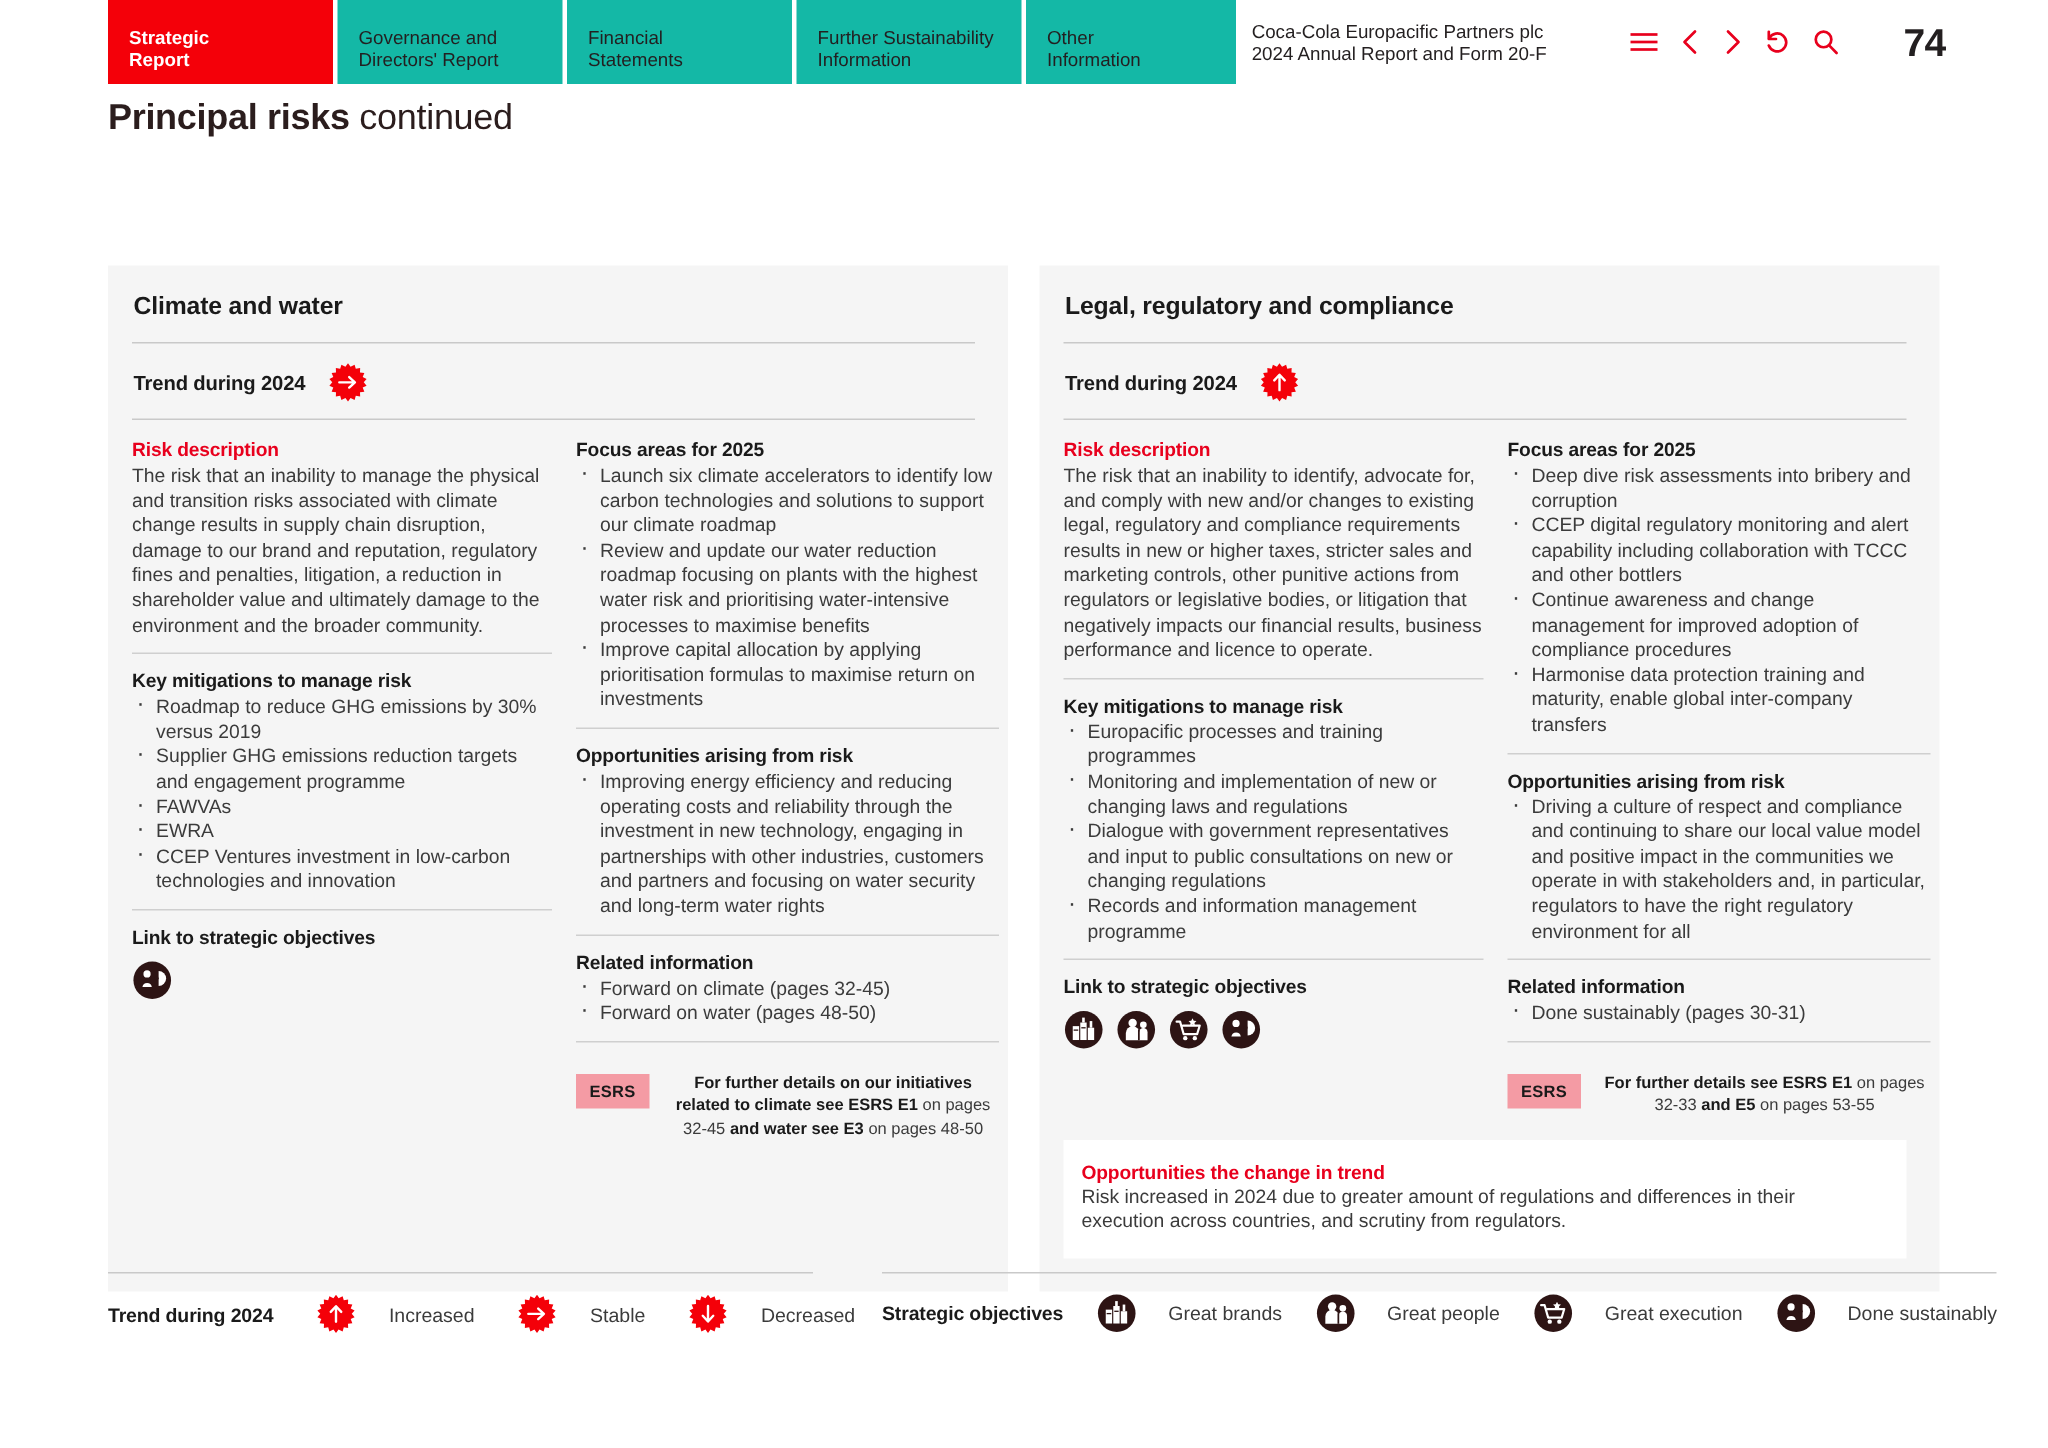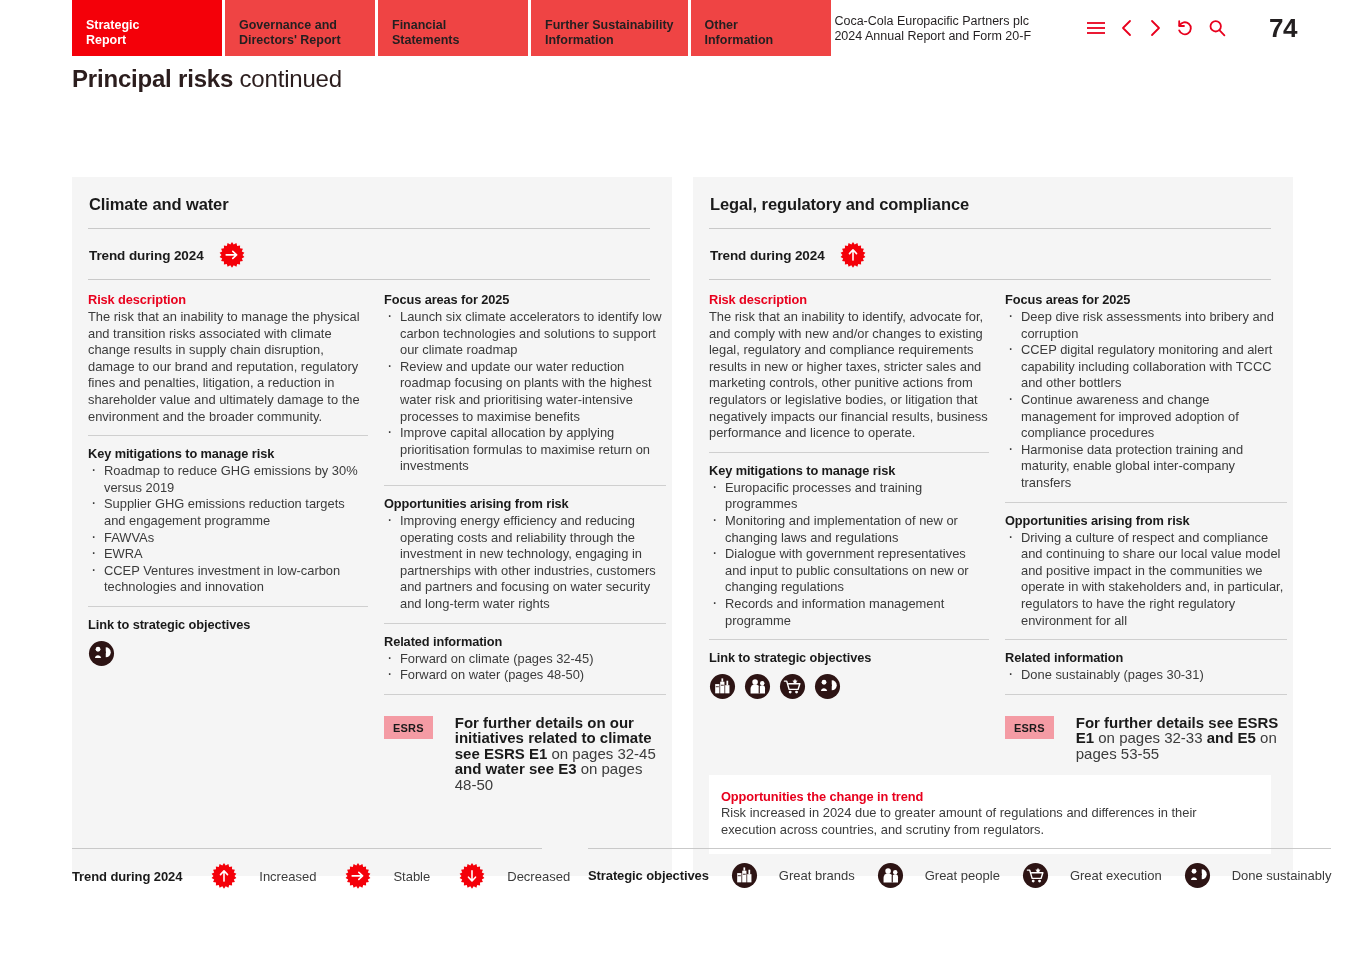--- a/index.html
+++ b/index.html
@@ -15,28 +15,28 @@
   .header {
     position: relative;
     height: 56px;
     padding-left: 72px;
     padding-right: 68px;
     display: flex;
     align-items: stretch;
   }
   .tabs { display: flex; align-items: stretch; height: 56px; }
   .tab {
-    background: #ef4444;
+    background: #14b8a6;
     color: #231f20;
     font-size: 12.5px;
     line-height: 15px;
     padding: 18px 14px 0 14px;
     margin-right: 3px;
     min-width: 150px;
-    font-weight: 700;
+    font-weight: 400;
     white-space: pre-line;
   }
   .tab.active {
     background: #f40009;
     color: #ffffff;
     font-weight: 700;
     min-width: 150px;
   }
   .tab.w-other { min-width: 140px; }
 
@@ -149,35 +149,36 @@
     color: #3b3b3b;
   }
 
   .icon-row { display: flex; gap: 8px; padding-top: 6px; }
   .obj-icon { width: 27px; height: 27px; display: block; }
 
   
   .esrs-box {
     display: flex;
     align-items: flex-start;
-    gap: 22px;
+    gap: 12px;
     padding-top: 10px;
+    text-align: center;
   }
   .esrs-tag {
     background: #f49ba4;
     color: #1a1a1a;
     font-size: 11px;
     font-weight: 700;
     letter-spacing: 0.2px;
     padding: 6px 9px 5px 9px;
     flex: none;
     margin-top: 1px;
   }
   .esrs-text {
-    font-size: 15px;
+    font-size: 11px;
     line-height: 15.5px;
     color: #3b3b3b;
   }
   .esrs-text b { color: #1a1a1a; font-weight: 700; }
 
   
   .trend-box {
     background: #ffffff;
     padding: 14px 16px 16px 12px;
     margin-top: 14px;

